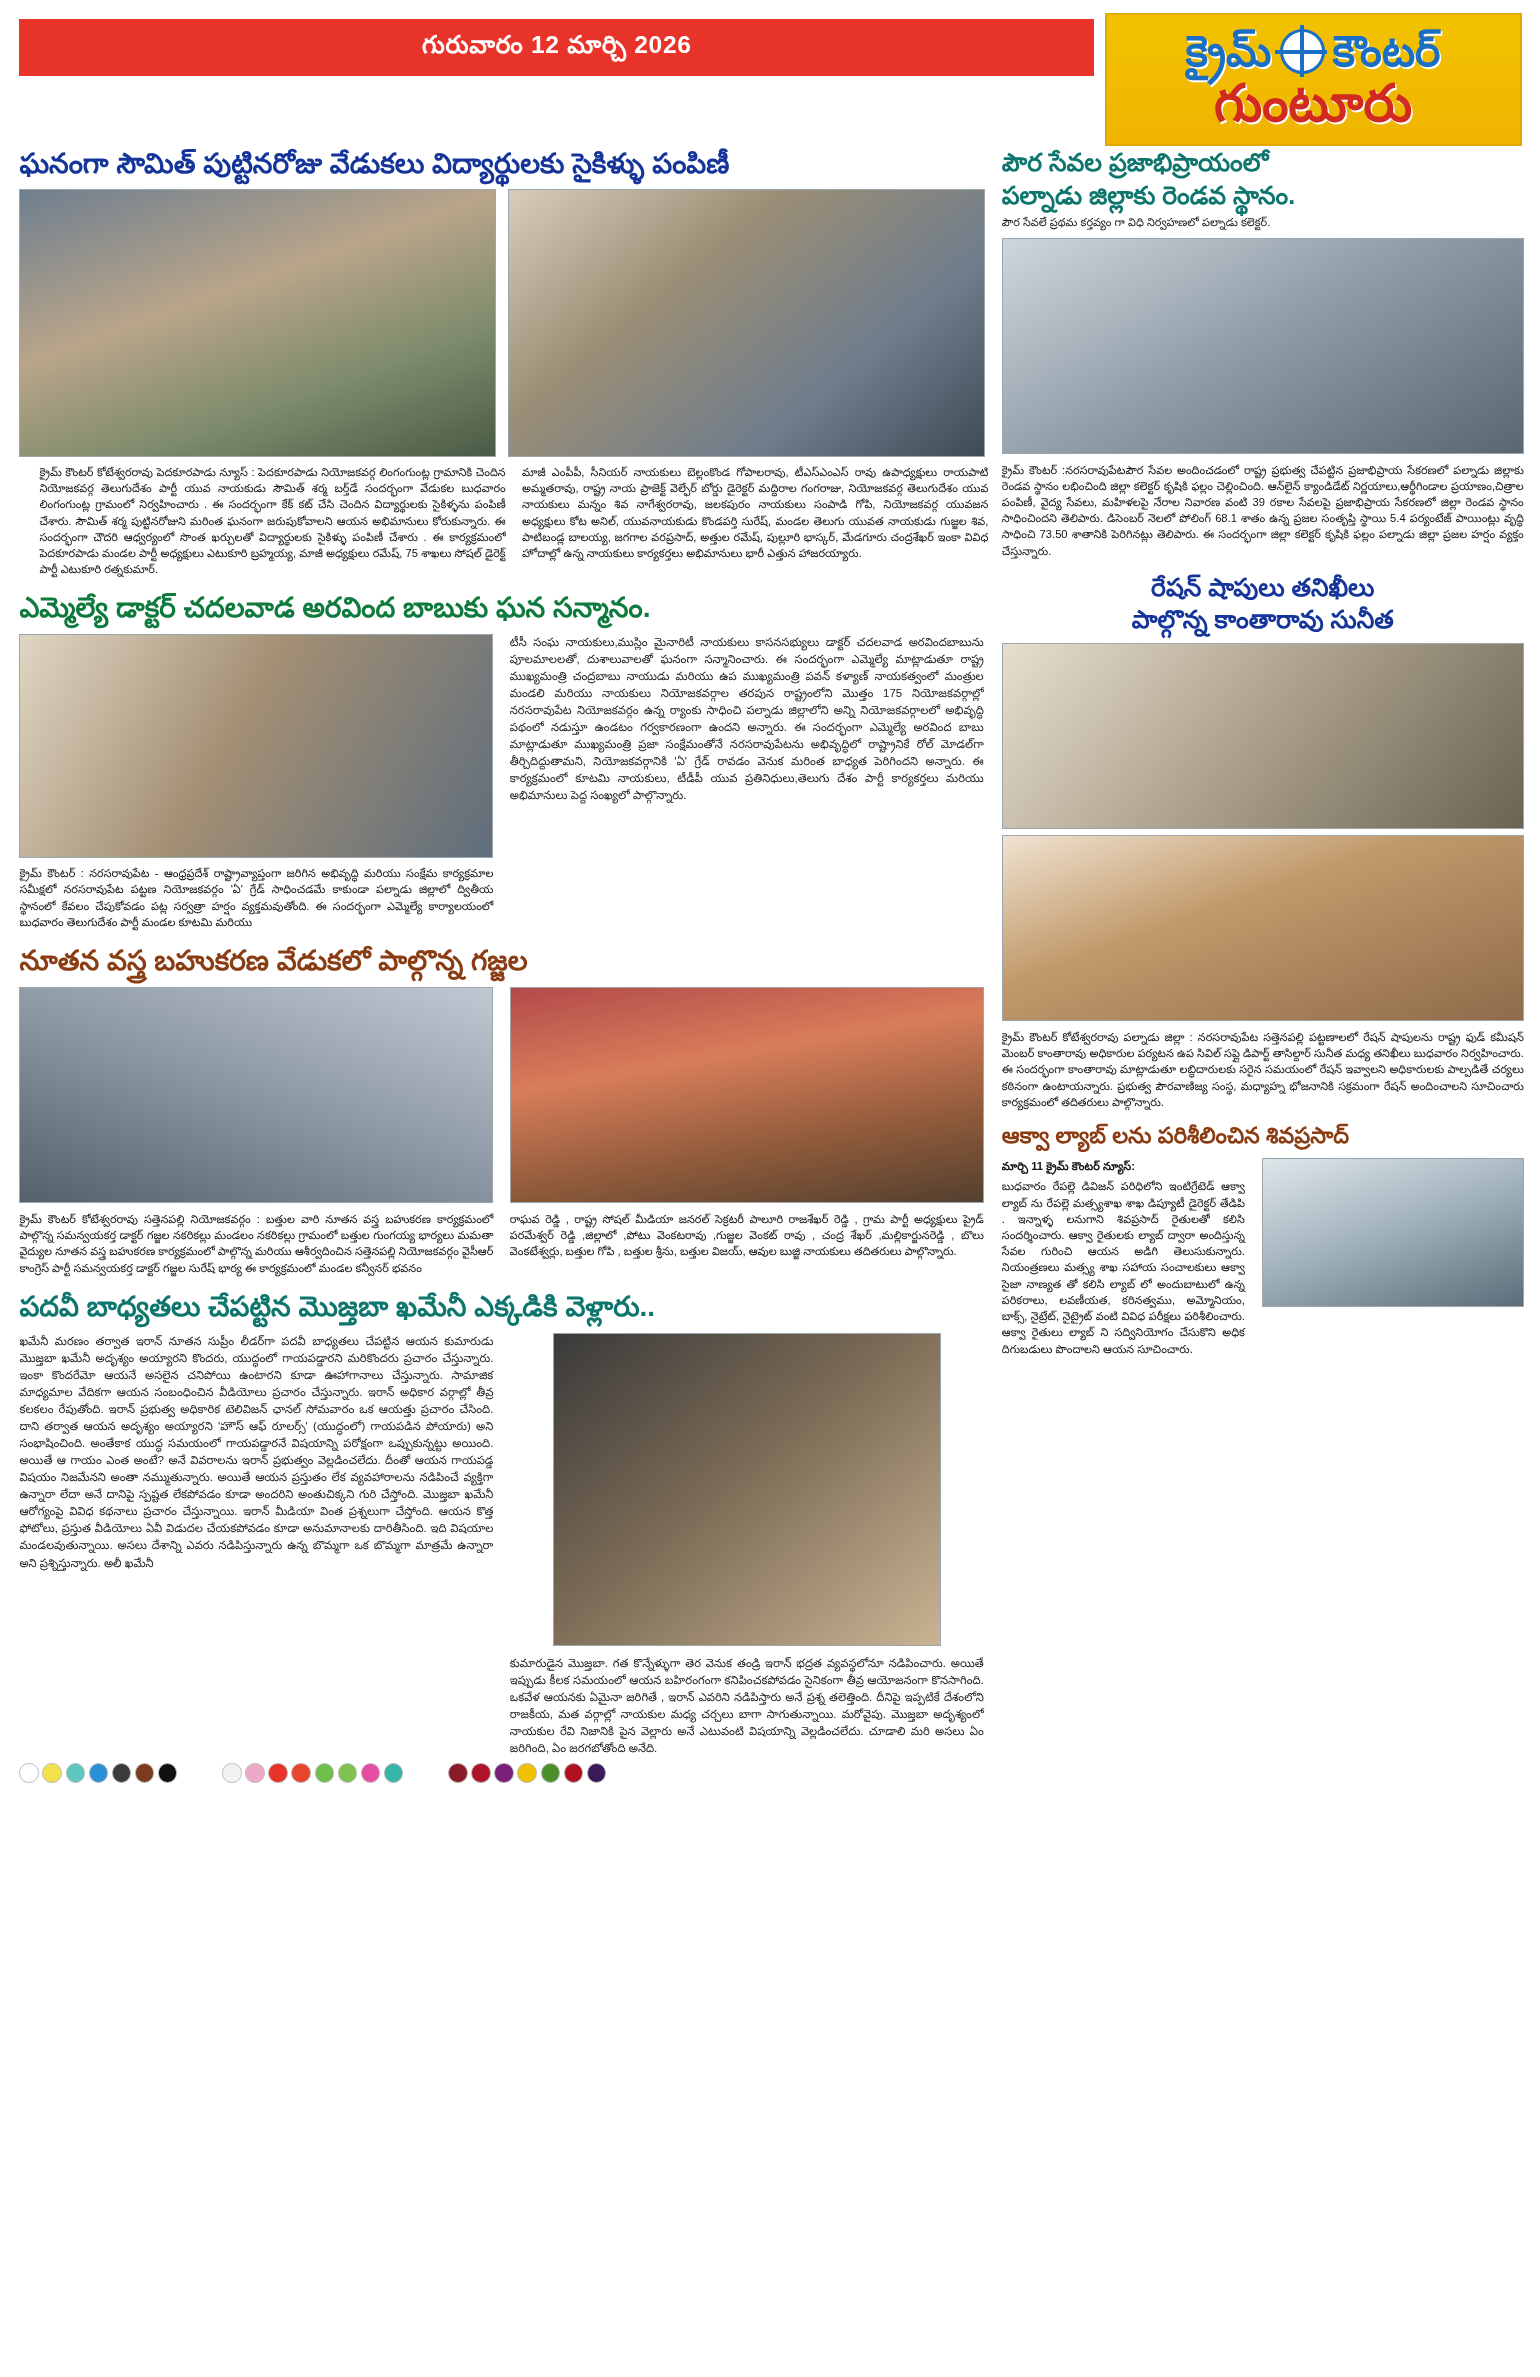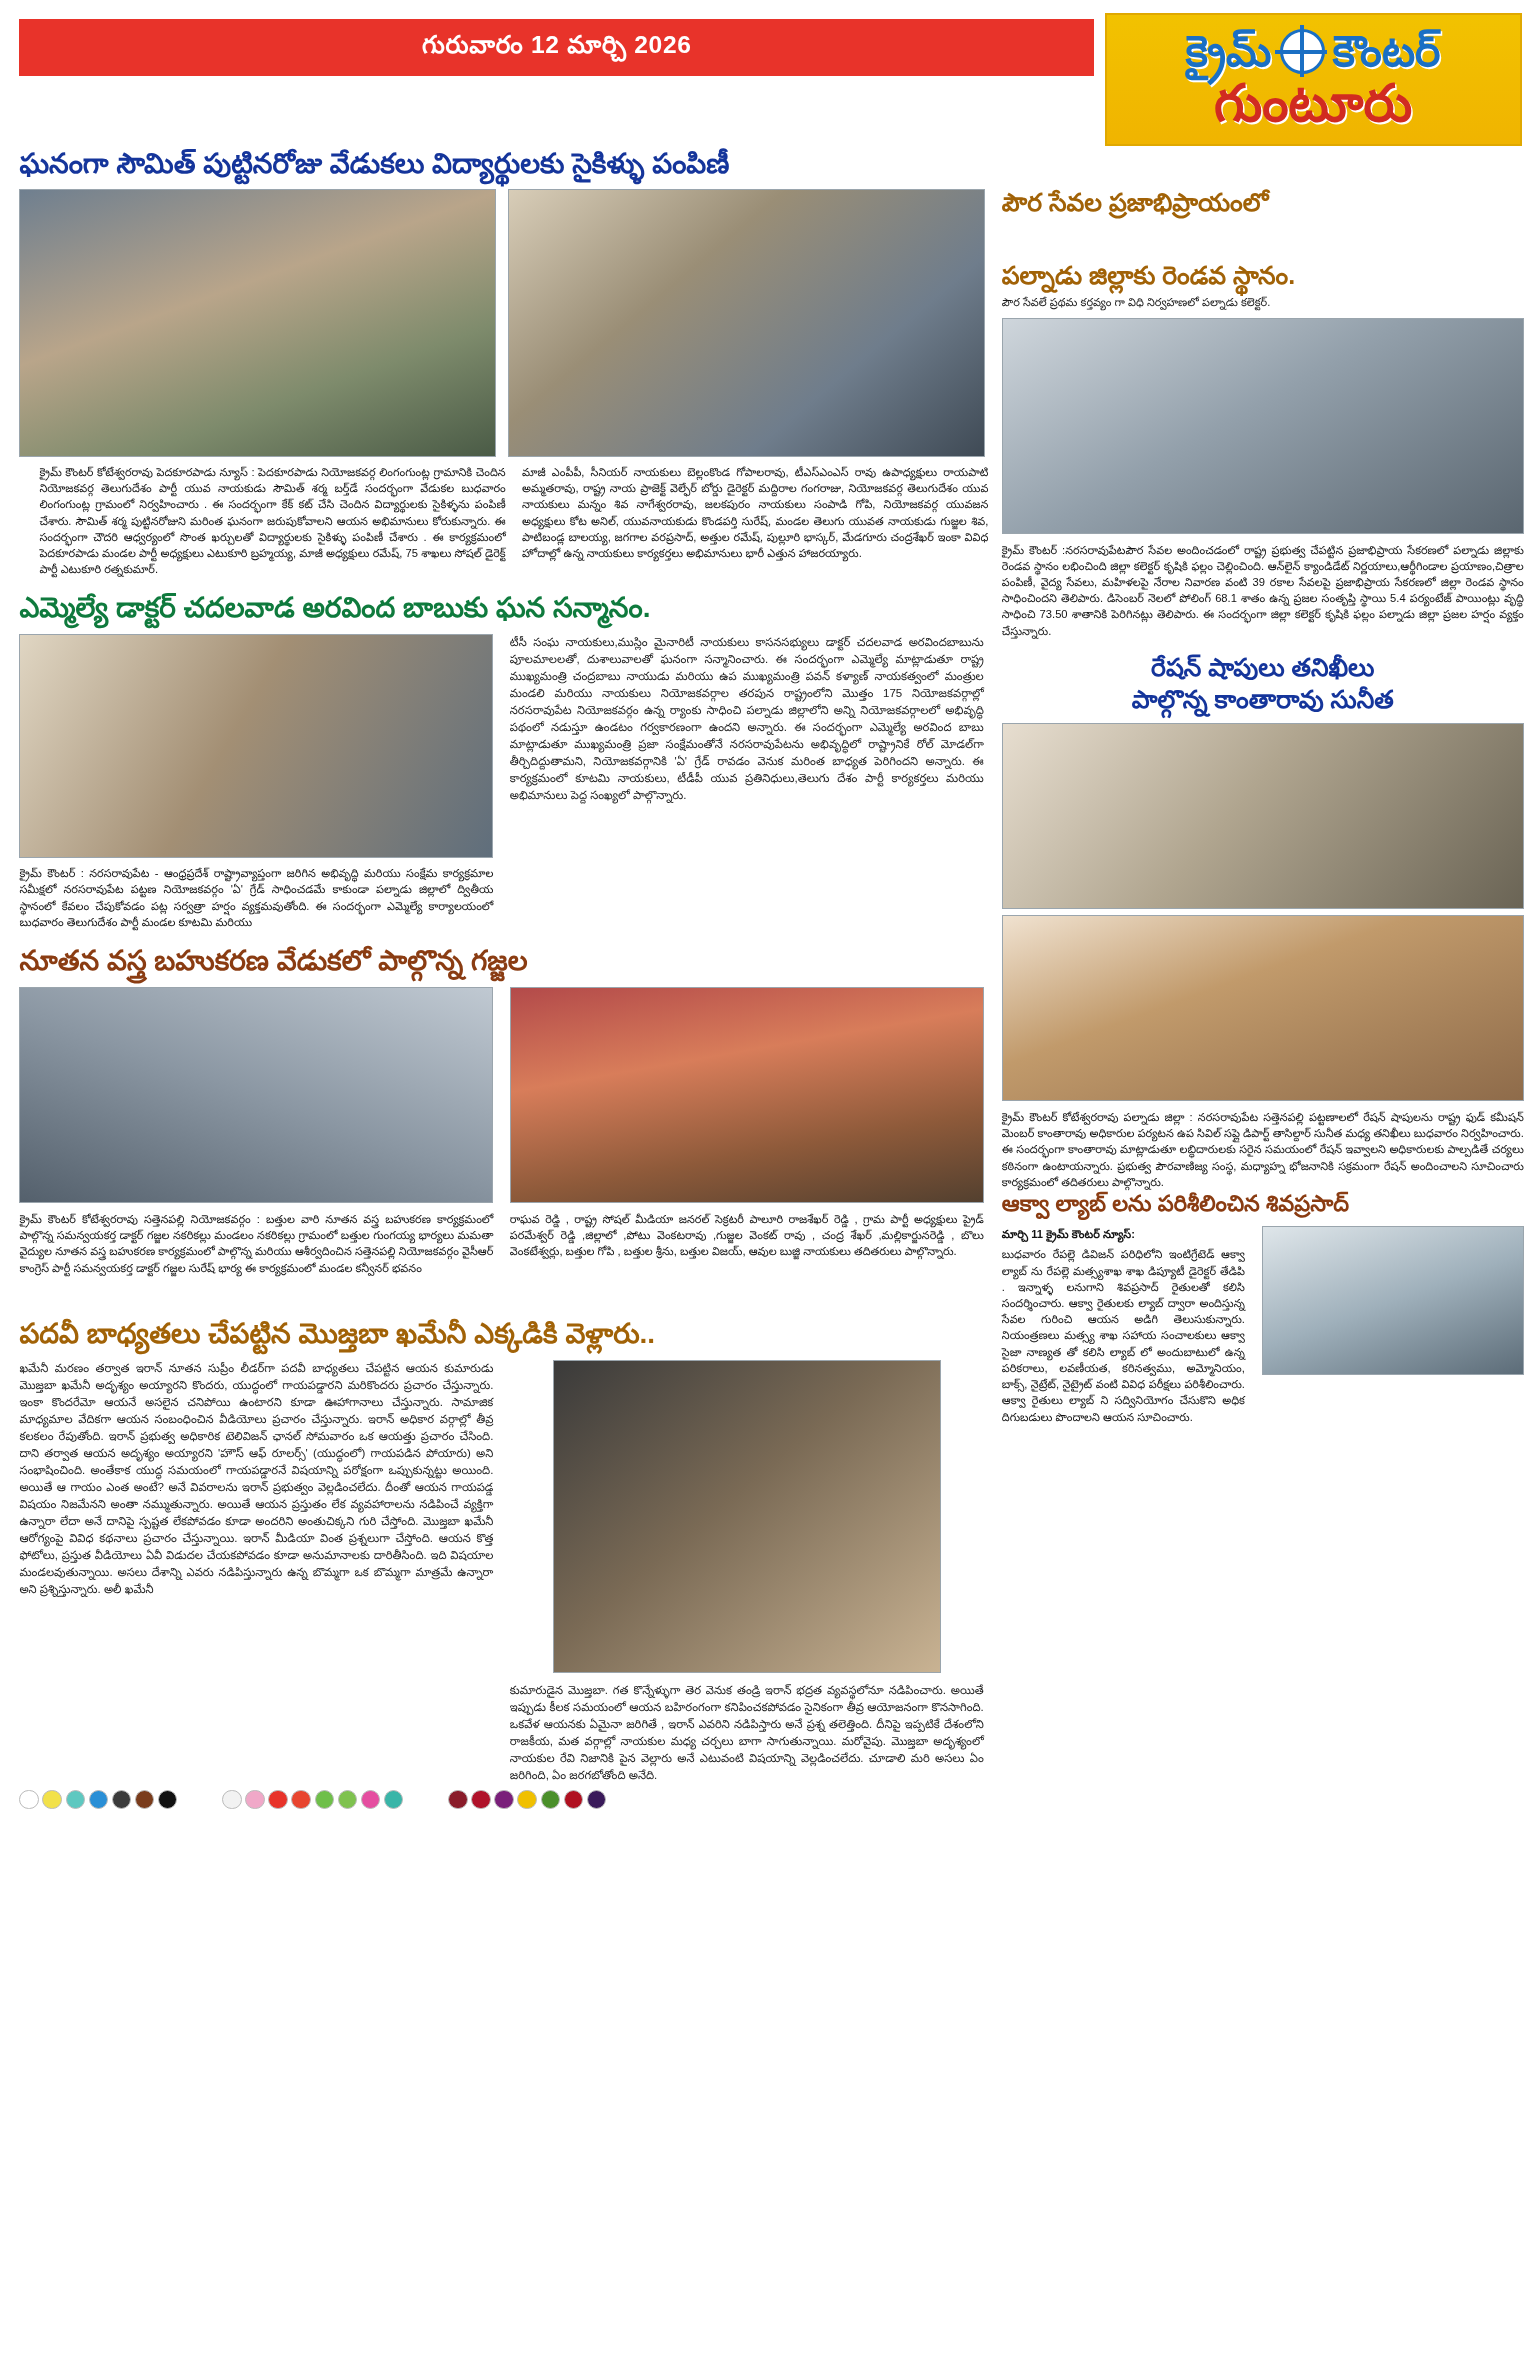--- a/index.html
+++ b/index.html
@@ -96,21 +96,21 @@
   .col-right { width: 522px; }
 
   .headline {
     color: #1a3fa0;
     font-weight: bold;
     line-height: 1.25;
   }
   .headline.blue { color: #15359b; }
   .headline.green { color: #0f7a3d; }
   .headline.brown { color: #8a3c12; }
-  .headline.red { color: #a16207; margin-top: 40px; }
+  .headline.red { color: #0f766e; }
   .hl-xl { font-size: 28px; }
   .hl-lg { font-size: 25px; }
   .hl-md { font-size: 22.4px; }
 
   .photo {
     background: #cdd5da;
     border: 0.7px solid #9aa5ad;
     position: relative;
     overflow: hidden;
   }
@@ -258,21 +258,21 @@
       </div>
 
       <div style="margin-top:12px;">
         <div class="headline blue hl-lg" style="text-align:center;line-height:1.3;">రేషన్ షాపులు తనిఖీలు</div>
         <div class="headline blue hl-lg" style="text-align:center;line-height:1.3;margin-bottom:7.5px;">పాల్గొన్న కాంతారావు సునీత</div>
         <div class="photo img-h" style="width:522px;height:186px;"></div>
         <div class="photo img-e" style="width:522px;height:186px;margin-top:6px;"></div>
         <p class="caption" style="margin:7.5px 0 0 0;">క్రైమ్ కౌంటర్ కోటేశ్వరరావు పల్నాడు జిల్లా :   నరసరావుపేట సత్తెనపల్లి పట్టణాలలో రేషన్ షాపులను రాష్ట్ర ఫుడ్ కమీషన్ మెంబర్ కాంతారావు అధికారుల పర్యటన ఉప సివిల్ సప్లై డిపార్ట్ తాసిల్దార్ సునీత మధ్య తనిఖీలు బుధవారం నిర్వహించారు. ఈ సందర్భంగా కాంతారావు మాట్లాడుతూ లబ్ధిదారులకు సరైన సమయంలో రేషన్ ఇవ్వాలని అధికారులకు పాల్పడితే చర్యలు కఠినంగా ఉంటాయన్నారు. ప్రభుత్వ పౌరవాణిజ్య సంస్థ, మధ్యాహ్న భోజనానికి సక్రమంగా రేషన్ అందించాలని సూచించారు కార్యక్రమంలో తదితరులు పాల్గొన్నారు.</p>
       </div>
 
-      <div style="">
+      <div style="margin-top:12px;">
         <div class="headline brown hl-md" style="margin-bottom:7.5px;">ఆక్వా ల్యాబ్ లను పరిశీలించిన శివప్రసాద్</div>
         <div style="display:flex;gap:17px;">
           <div style="width:246px;">
             <p class="caption" style="margin:0;">
               <b>మార్చి 11 క్రైమ్ కౌంటర్ న్యూస్:</b>
             </p>
             <p class="caption" style="margin:4.5px 0 0 0;">బుధవారం రేపల్లె డివిజన్ పరిధిలోని ఇంటిగ్రేటెడ్ ఆక్వా ల్యాబ్ ను రేపల్లె మత్స్యశాఖ శాఖ డిప్యూటీ డైరెక్టర్ తేడిపి . ఇన్నాళ్ళ లనుగాని శివప్రసాద్ రైతులతో కలిసి సందర్శించారు. ఆక్వా రైతులకు ల్యాబ్ ద్వారా అందిస్తున్న సేవల గురించి ఆయన అడిగి తెలుసుకున్నారు. నియంత్రణలు మత్స్య శాఖ సహాయ సంచాలకులు ఆక్వా సైజా నాణ్యత తో కలిసి ల్యాబ్ లో అందుబాటులో ఉన్న పరికరాలు, లవణీయత, కరినత్వము, అమ్మోనియం, బాక్స్, నైట్రేట్, నైట్రైట్ వంటి వివిధ పరీక్షలు పరిశీలించారు. ఆక్వా రైతులు ల్యాబ్ ని సద్వినియోగం చేసుకొని అధిక దిగుబడులు పొందాలని ఆయన సూచించారు.</p>
           </div>
           <div class="photo img-j" style="width:265px;height:149px;"></div>
         </div>

